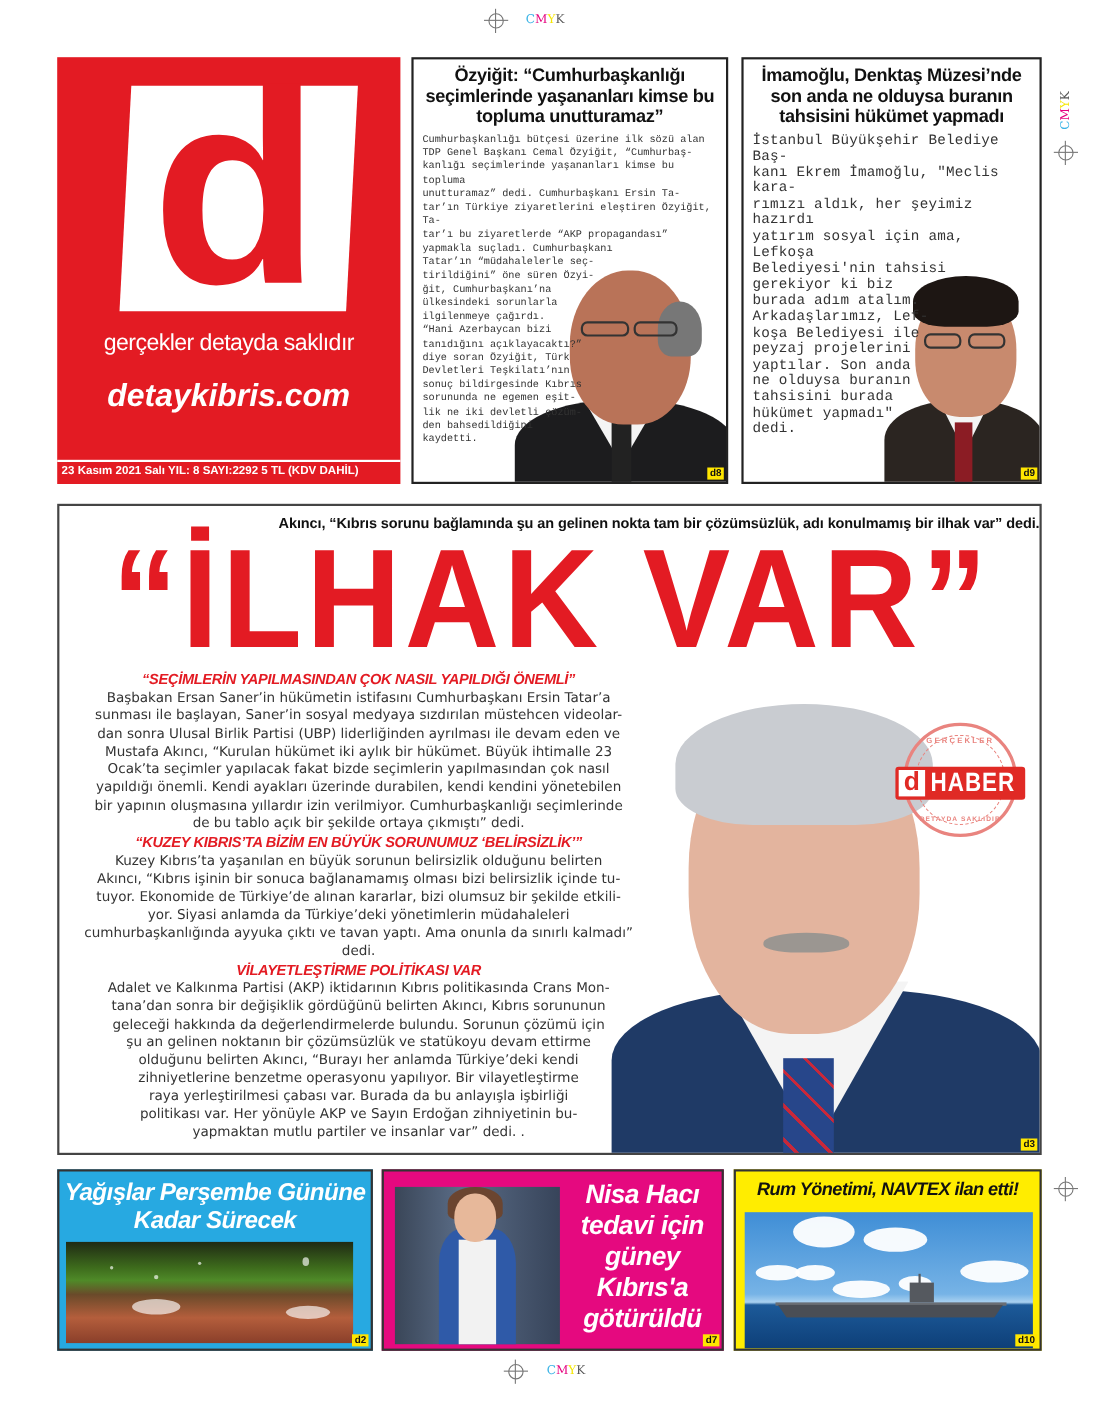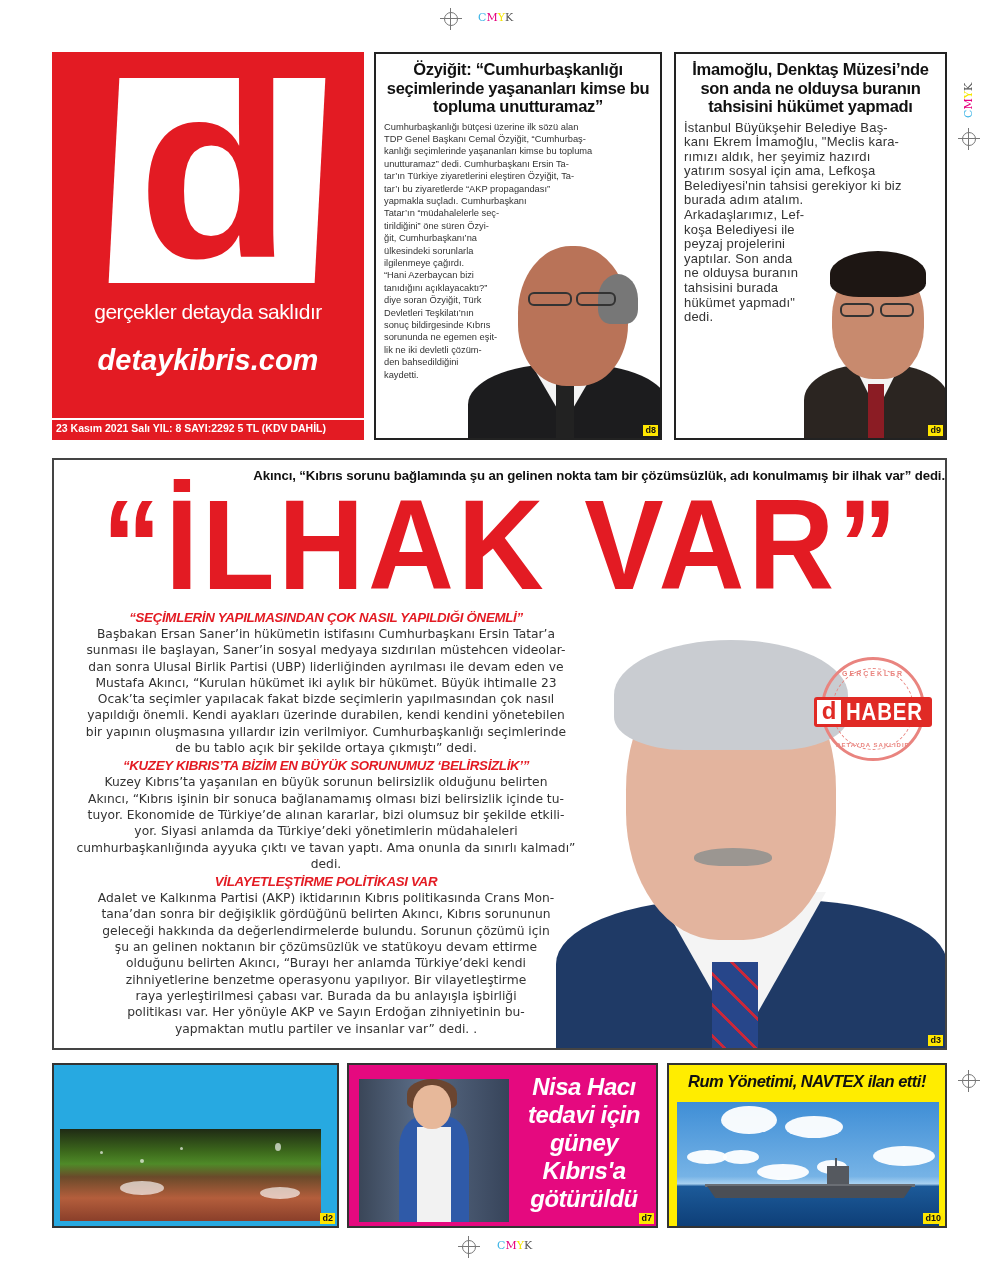--- a/index.html
+++ b/index.html
@@ -20,21 +20,21 @@
   .logo-box { position: absolute; left: 62px; top: 26px; width: 206px; height: 205px; background: #fff; transform: skewX(-3deg); }
   .logo-d { position: absolute; left: 86px; top: 14px; font-family: "Liberation Sans", sans-serif; font-weight: bold; font-size: 250px; line-height: 210px; color: #e31b23; letter-spacing: -6px; }
   .slogan { position: absolute; left: 0; width: 100%; top: 248px; text-align: center; color: #fff; font-family: "Liberation Sans", sans-serif; font-size: 21px; letter-spacing: -0.5px; }
   .site { position: absolute; left: 0; width: 100%; top: 292px; text-align: center; color: #fff; font-family: "Liberation Sans", sans-serif; font-weight: bold; font-style: italic; font-size: 29px; }
   .mast-line { position: absolute; left: 0; top: 366px; width: 100%; height: 2px; background: #fff; }
   .dateline { position: absolute; left: 4px; top: 370px; width: 304px; color: #fff; font-family: "Liberation Sans", sans-serif; font-weight: bold; font-size: 10.5px; white-space: nowrap; }
 
   
   .topbox { position: absolute; top: 52px; height: 388px; border: 2px solid #222; background: #fff; overflow: hidden; }
   .topbox h2 { font-family: "Liberation Sans", sans-serif; font-weight: bold; font-size: 16.5px; line-height: 18.5px; text-align: center; color: #111; margin: 6px 6px 5px; letter-spacing: -0.3px; }
-  .topbox .body { position: relative; z-index: 2; font-family: Liberation Sans, sans-serif; color: #333; padding: 0 8px; }
+  .topbox .body { position: relative; z-index: 2; font-family: Liberation Mono, monospace; color: #333; padding: 0 8px; }
   #box1 { left: 374px; width: 288px; }
   #box1 .body { font-size: 9.3px; line-height: 12.4px; }
   #box2 { left: 674px; width: 273px; }
   #box2 .body { font-size: 13px; line-height: 14.6px; letter-spacing: 0.2px; }
   .tag { position: absolute; right: 2px; bottom: 2px; background: #ffe600; color: #111; font-family: "Liberation Sans", sans-serif; font-weight: bold; font-size: 9px; padding: 0 2px; line-height: 11px; z-index: 5; }
 
   
   .portrait { position: absolute; z-index: 1; }
   .p-suit { position: absolute; border-radius: 45% 45% 0 0; }
   .p-shirt { position: absolute; background: #f4f4f4; clip-path: polygon(50% 100%, 0 0, 100% 0); }
@@ -240,20 +240,21 @@
       <div class="stamp-d">d</div>
       <div class="stamp-word">HABER</div>
     </div>
     <div class="stamp-bot">DETAYDA SAKLIDIR</div>
   </div>
 
   <div class="tag">d3</div>
 </div>
 
 <div class="bbox" id="bb1">
+  <div class="bb-title">Yağışlar Perşembe Gününe Kadar Sürecek</div>
   <div class="img-rain">
     <div class="splash" style="left:60px; top:52px; width:44px; height:14px;"></div>
     <div class="splash" style="left:200px; top:58px; width:40px; height:12px;"></div>
     <div class="splash" style="left:80px; top:30px; width:4px; height:4px;"></div>
     <div class="splash" style="left:120px; top:18px; width:3px; height:3px;"></div>
     <div class="splash" style="left:215px; top:14px; width:6px; height:8px;"></div>
     <div class="splash" style="left:40px; top:22px; width:3px; height:3px;"></div>
   </div>
   <div class="tag">d2</div>
 </div>

